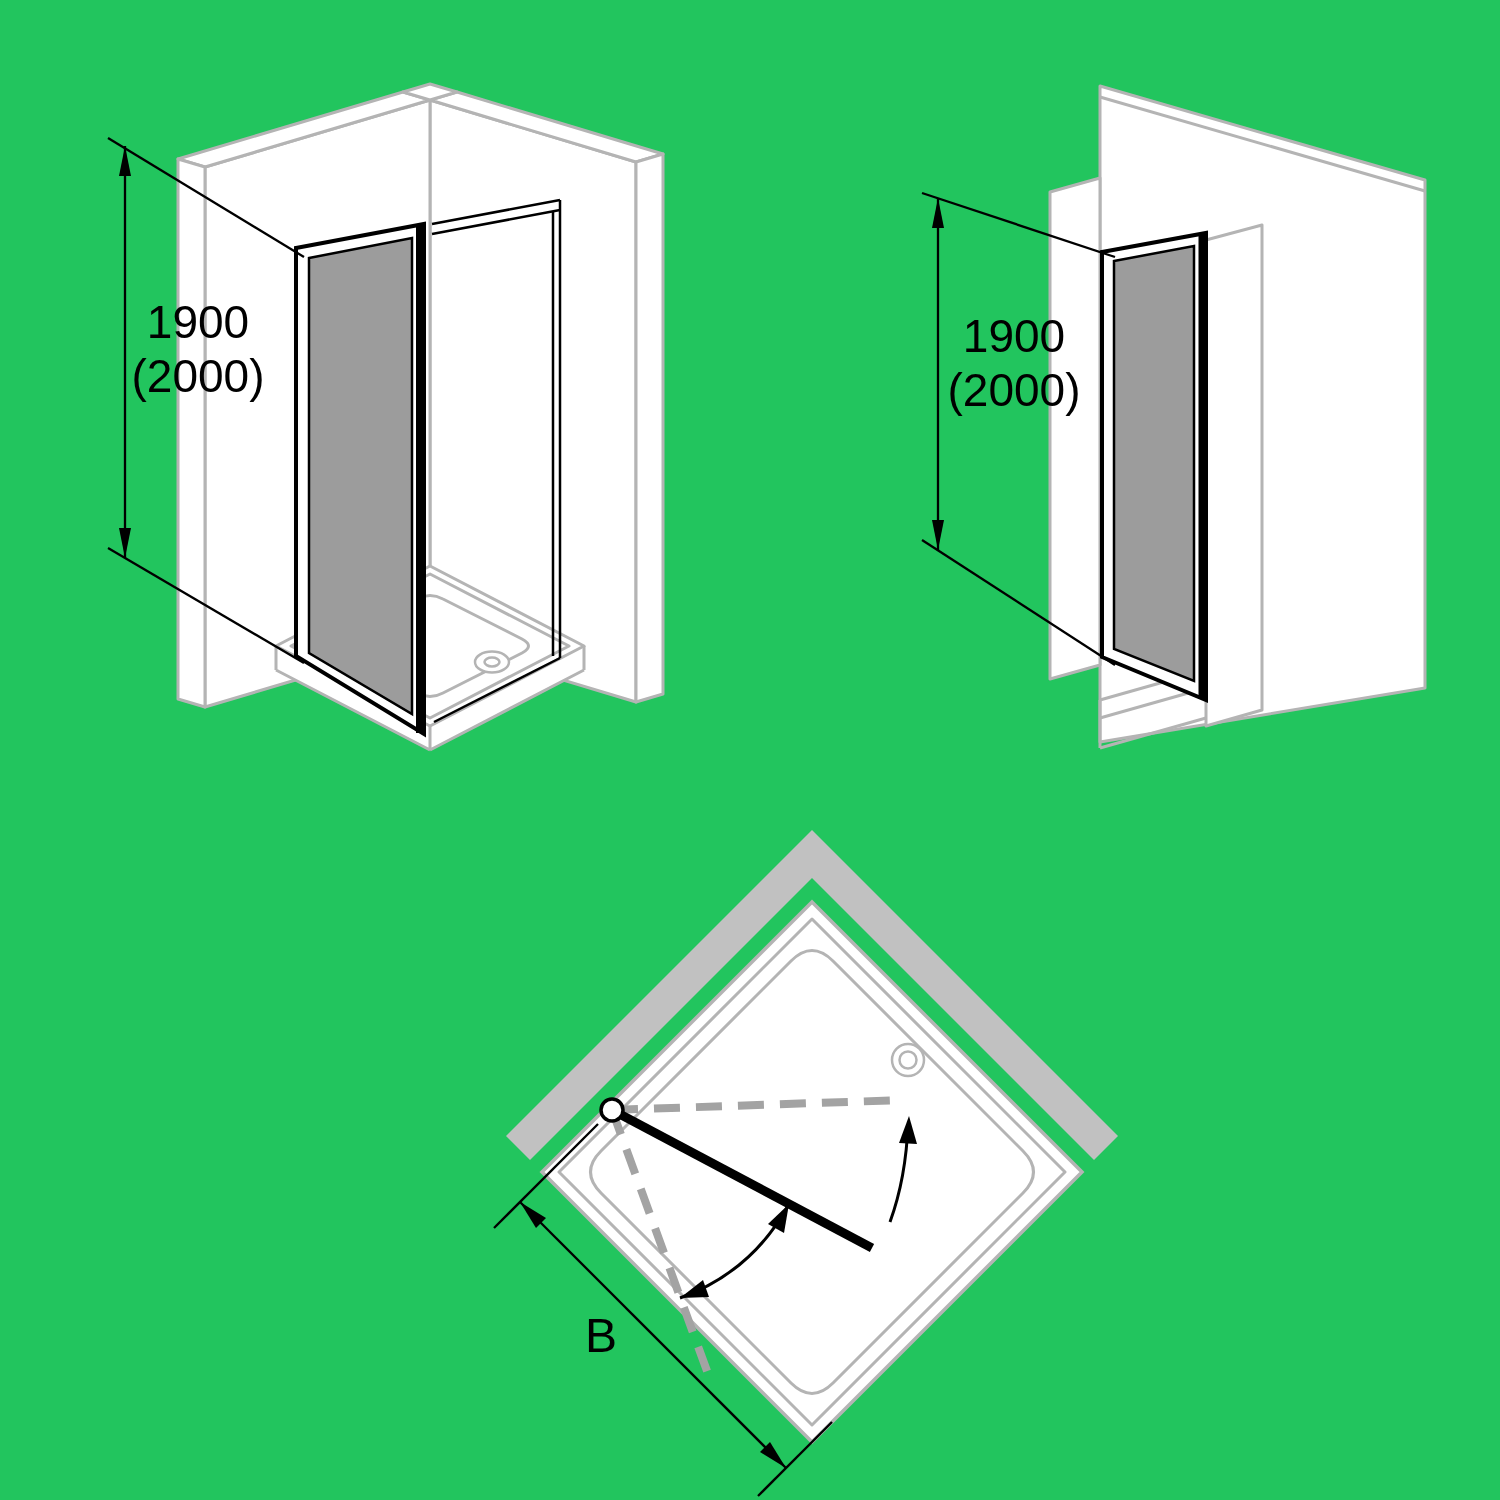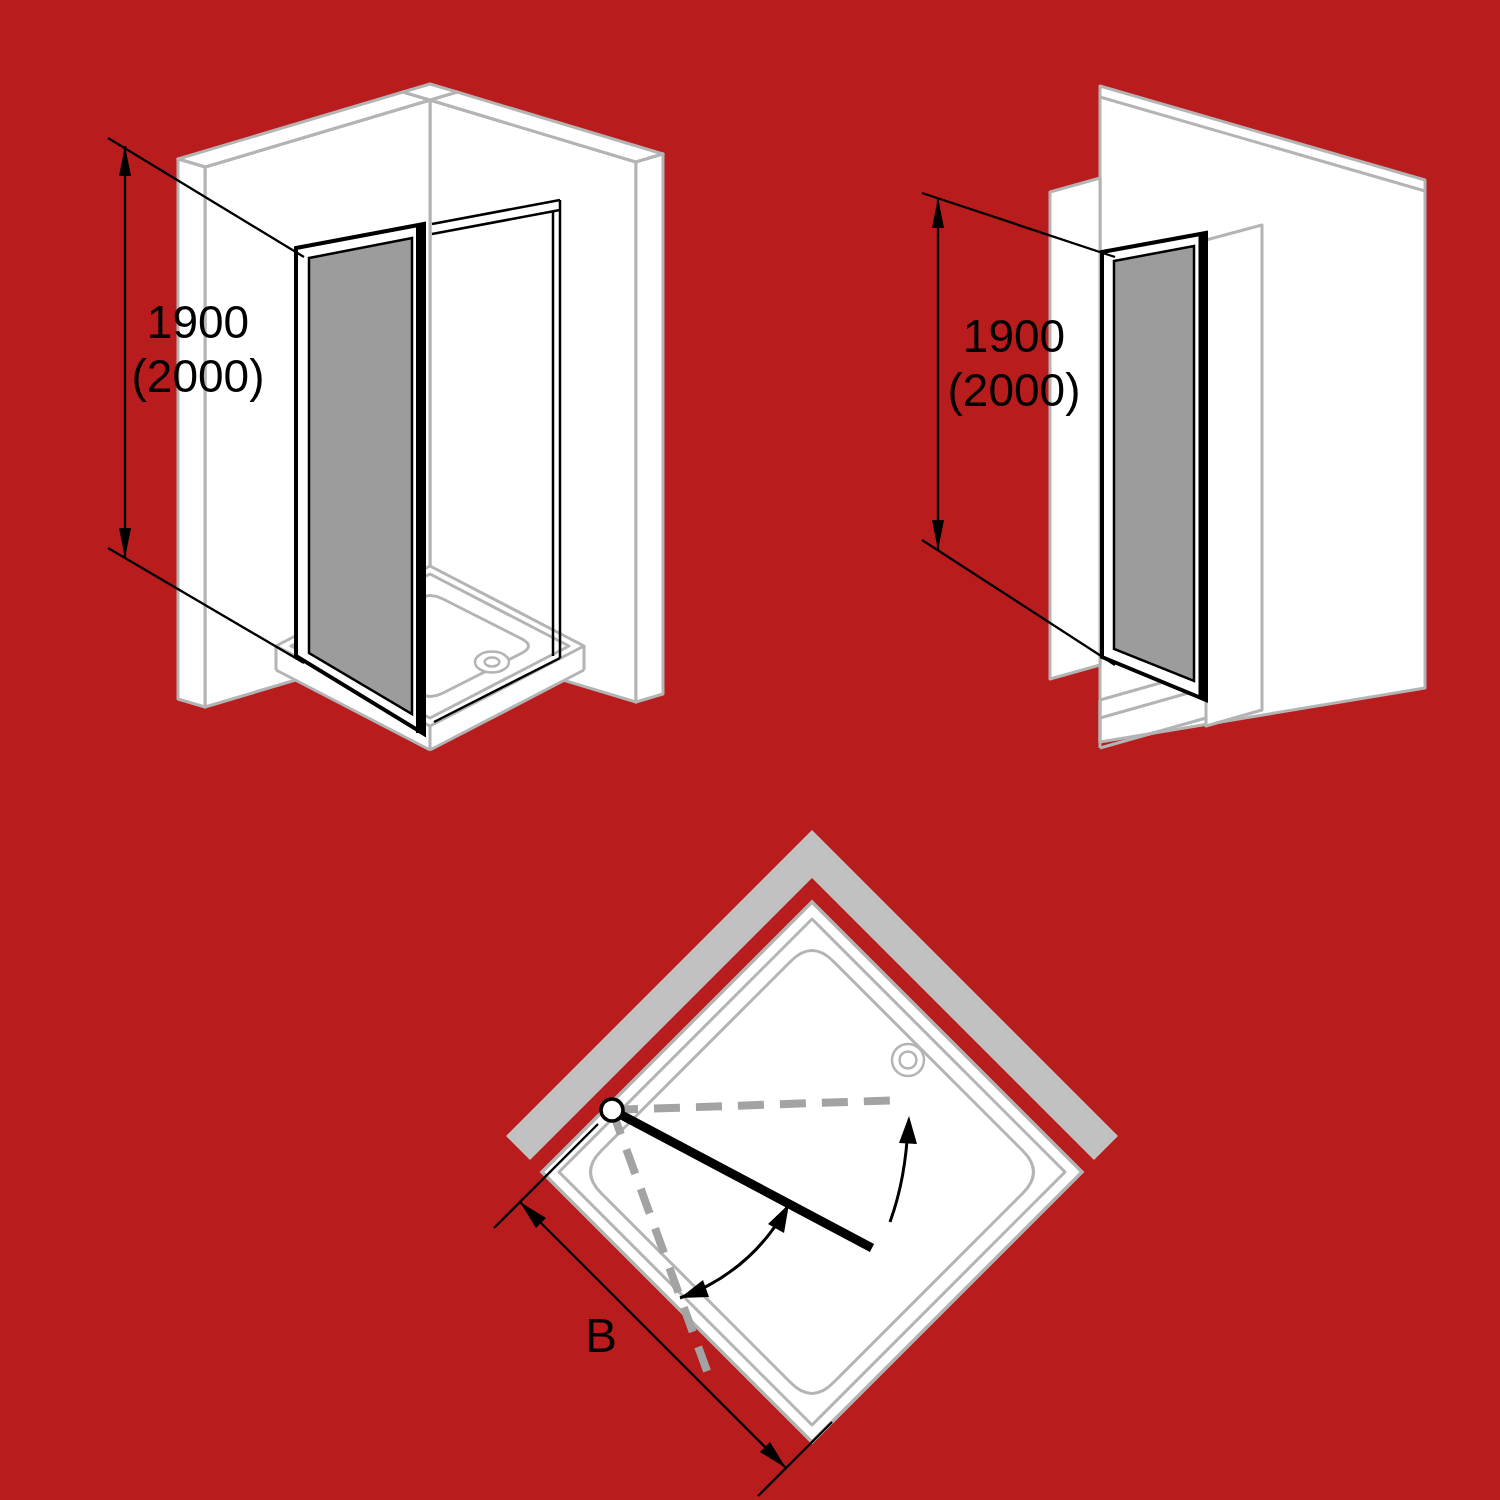--- a/index.html
+++ b/index.html
@@ -1,16 +1,16 @@
 <!DOCTYPE html>
 <html><head>
 <meta charset="utf-8">
 <style>
   html,body{margin:0;padding:0;background:#ffffff;}
-  .canvas{width:1500px;height:1500px;position:relative;background:#b91c1c;overflow:hidden;}
+  .canvas{width:1500px;height:1500px;position:relative;background:#22c55e;overflow:hidden;}
   svg{display:block;}
   svg text{font-family:"Liberation Sans","DejaVu Sans",sans-serif;fill:#000;}
   .dimtext{font-size:46px;}
   .dimtext-b{font-size:48px;}
   .gray{stroke:#b4b4b4;stroke-width:3;fill:none;stroke-linejoin:round;}
   .grayfill{stroke:#b4b4b4;stroke-width:3;fill:#ffffff;stroke-linejoin:round;}
   .blk{stroke:#000000;fill:none;}
   .dim{stroke:#000000;stroke-width:2.3;fill:none;}
 </style>
 </head>

